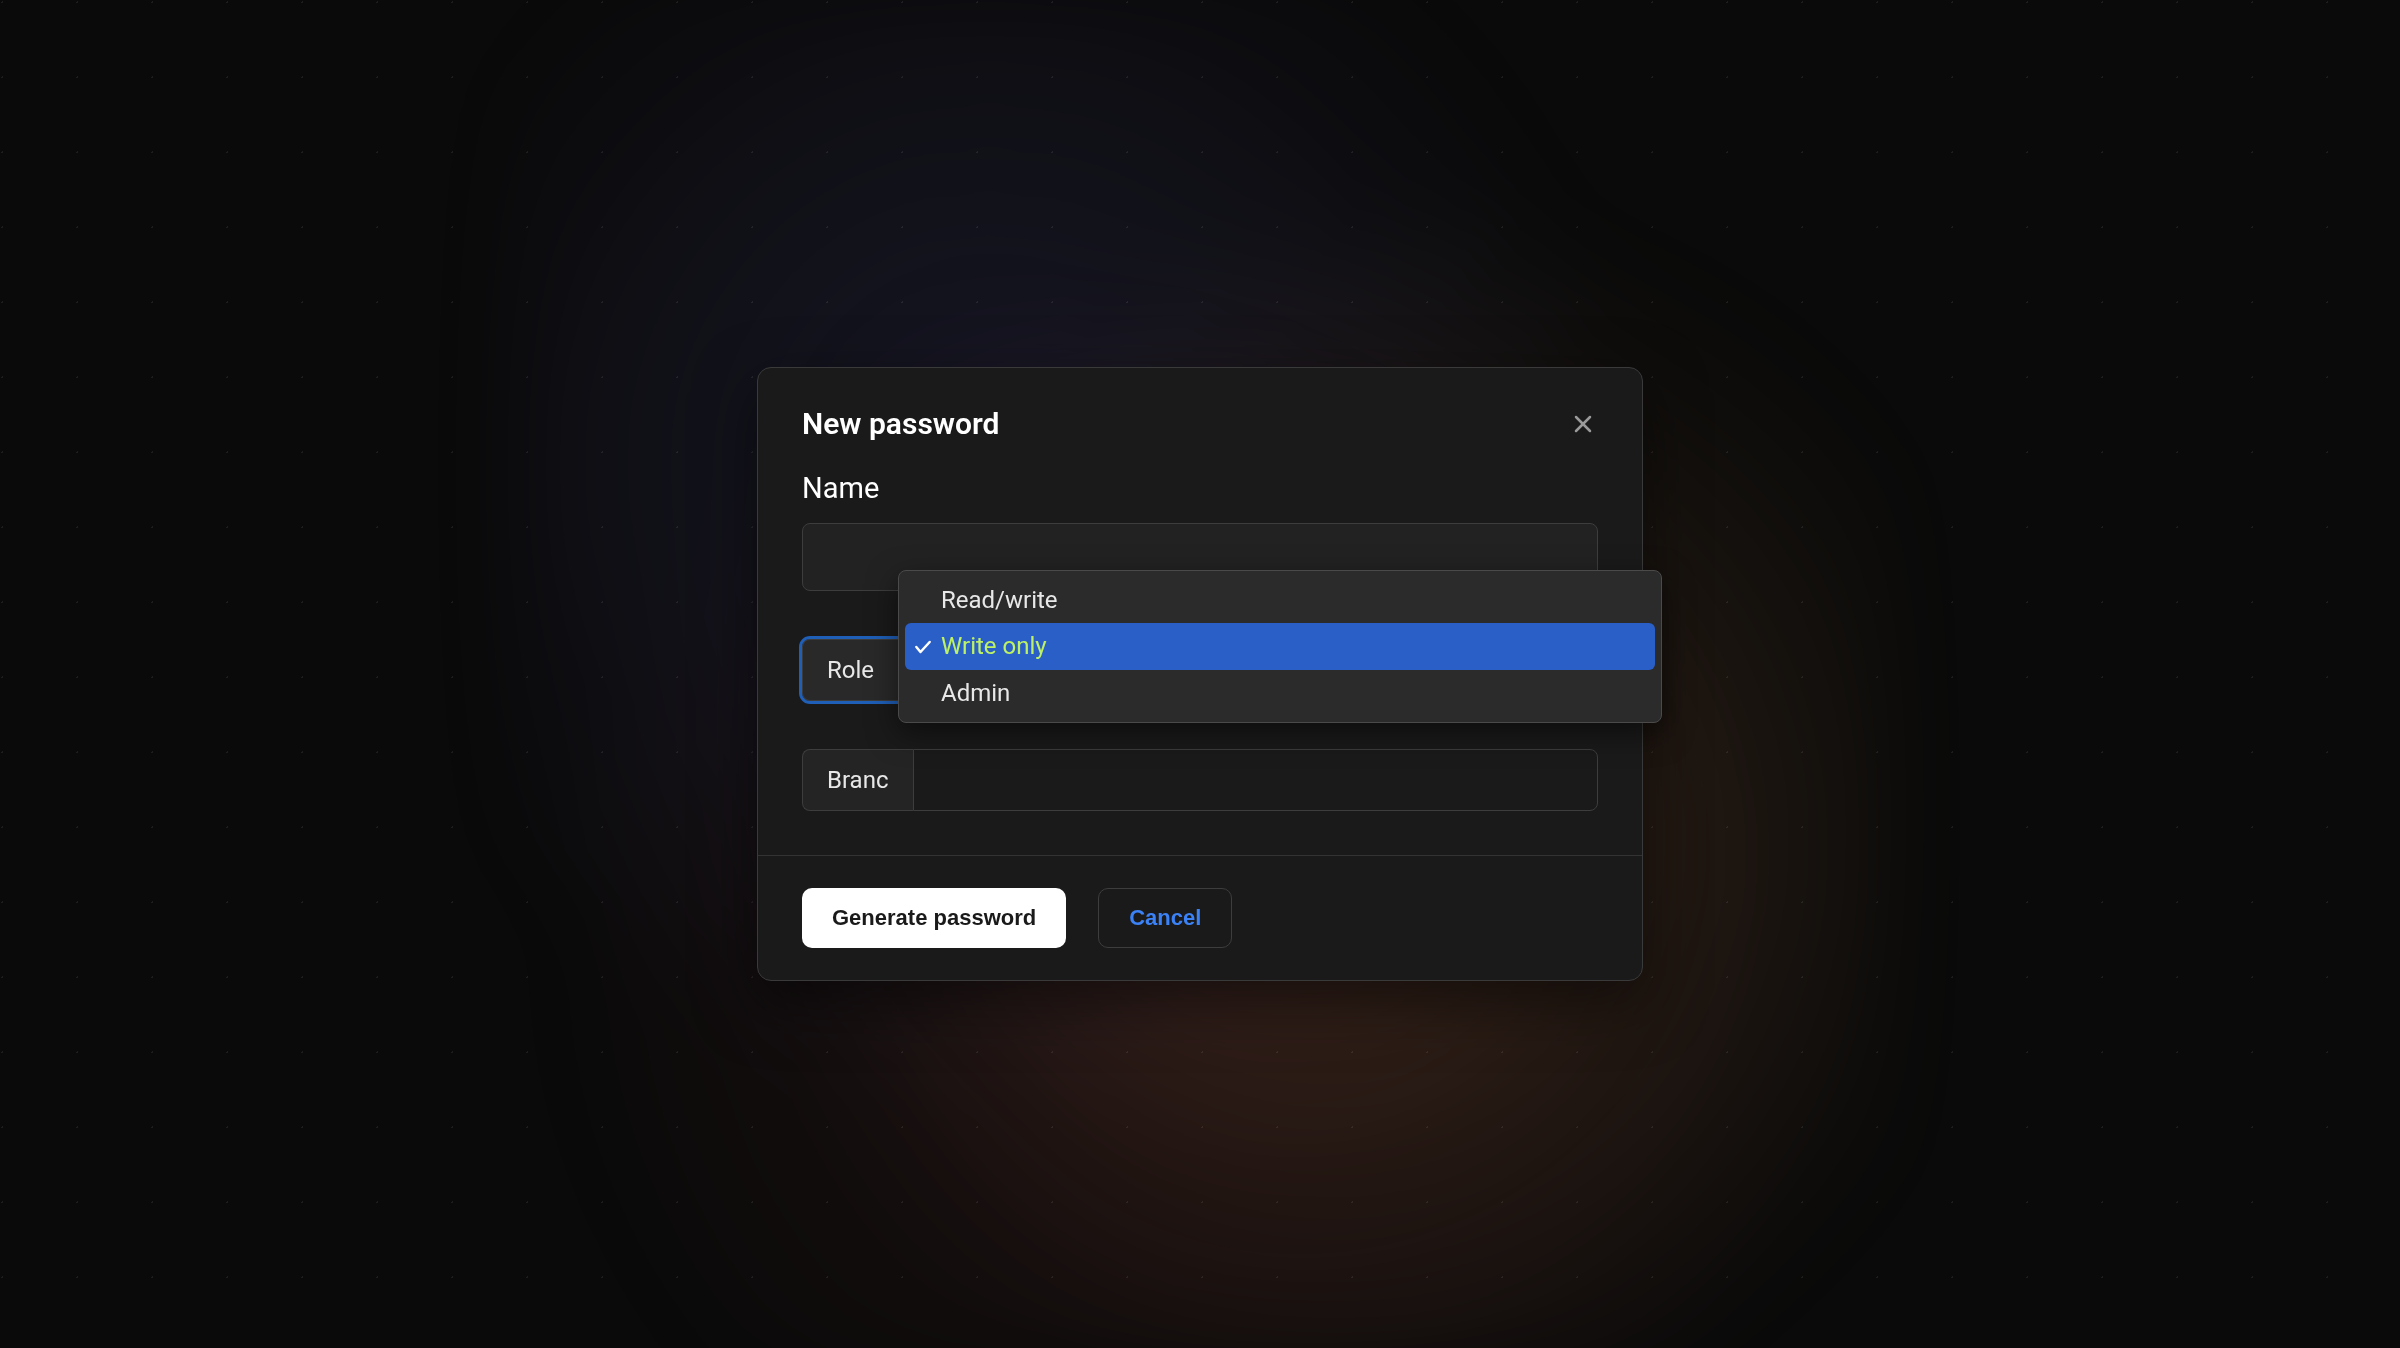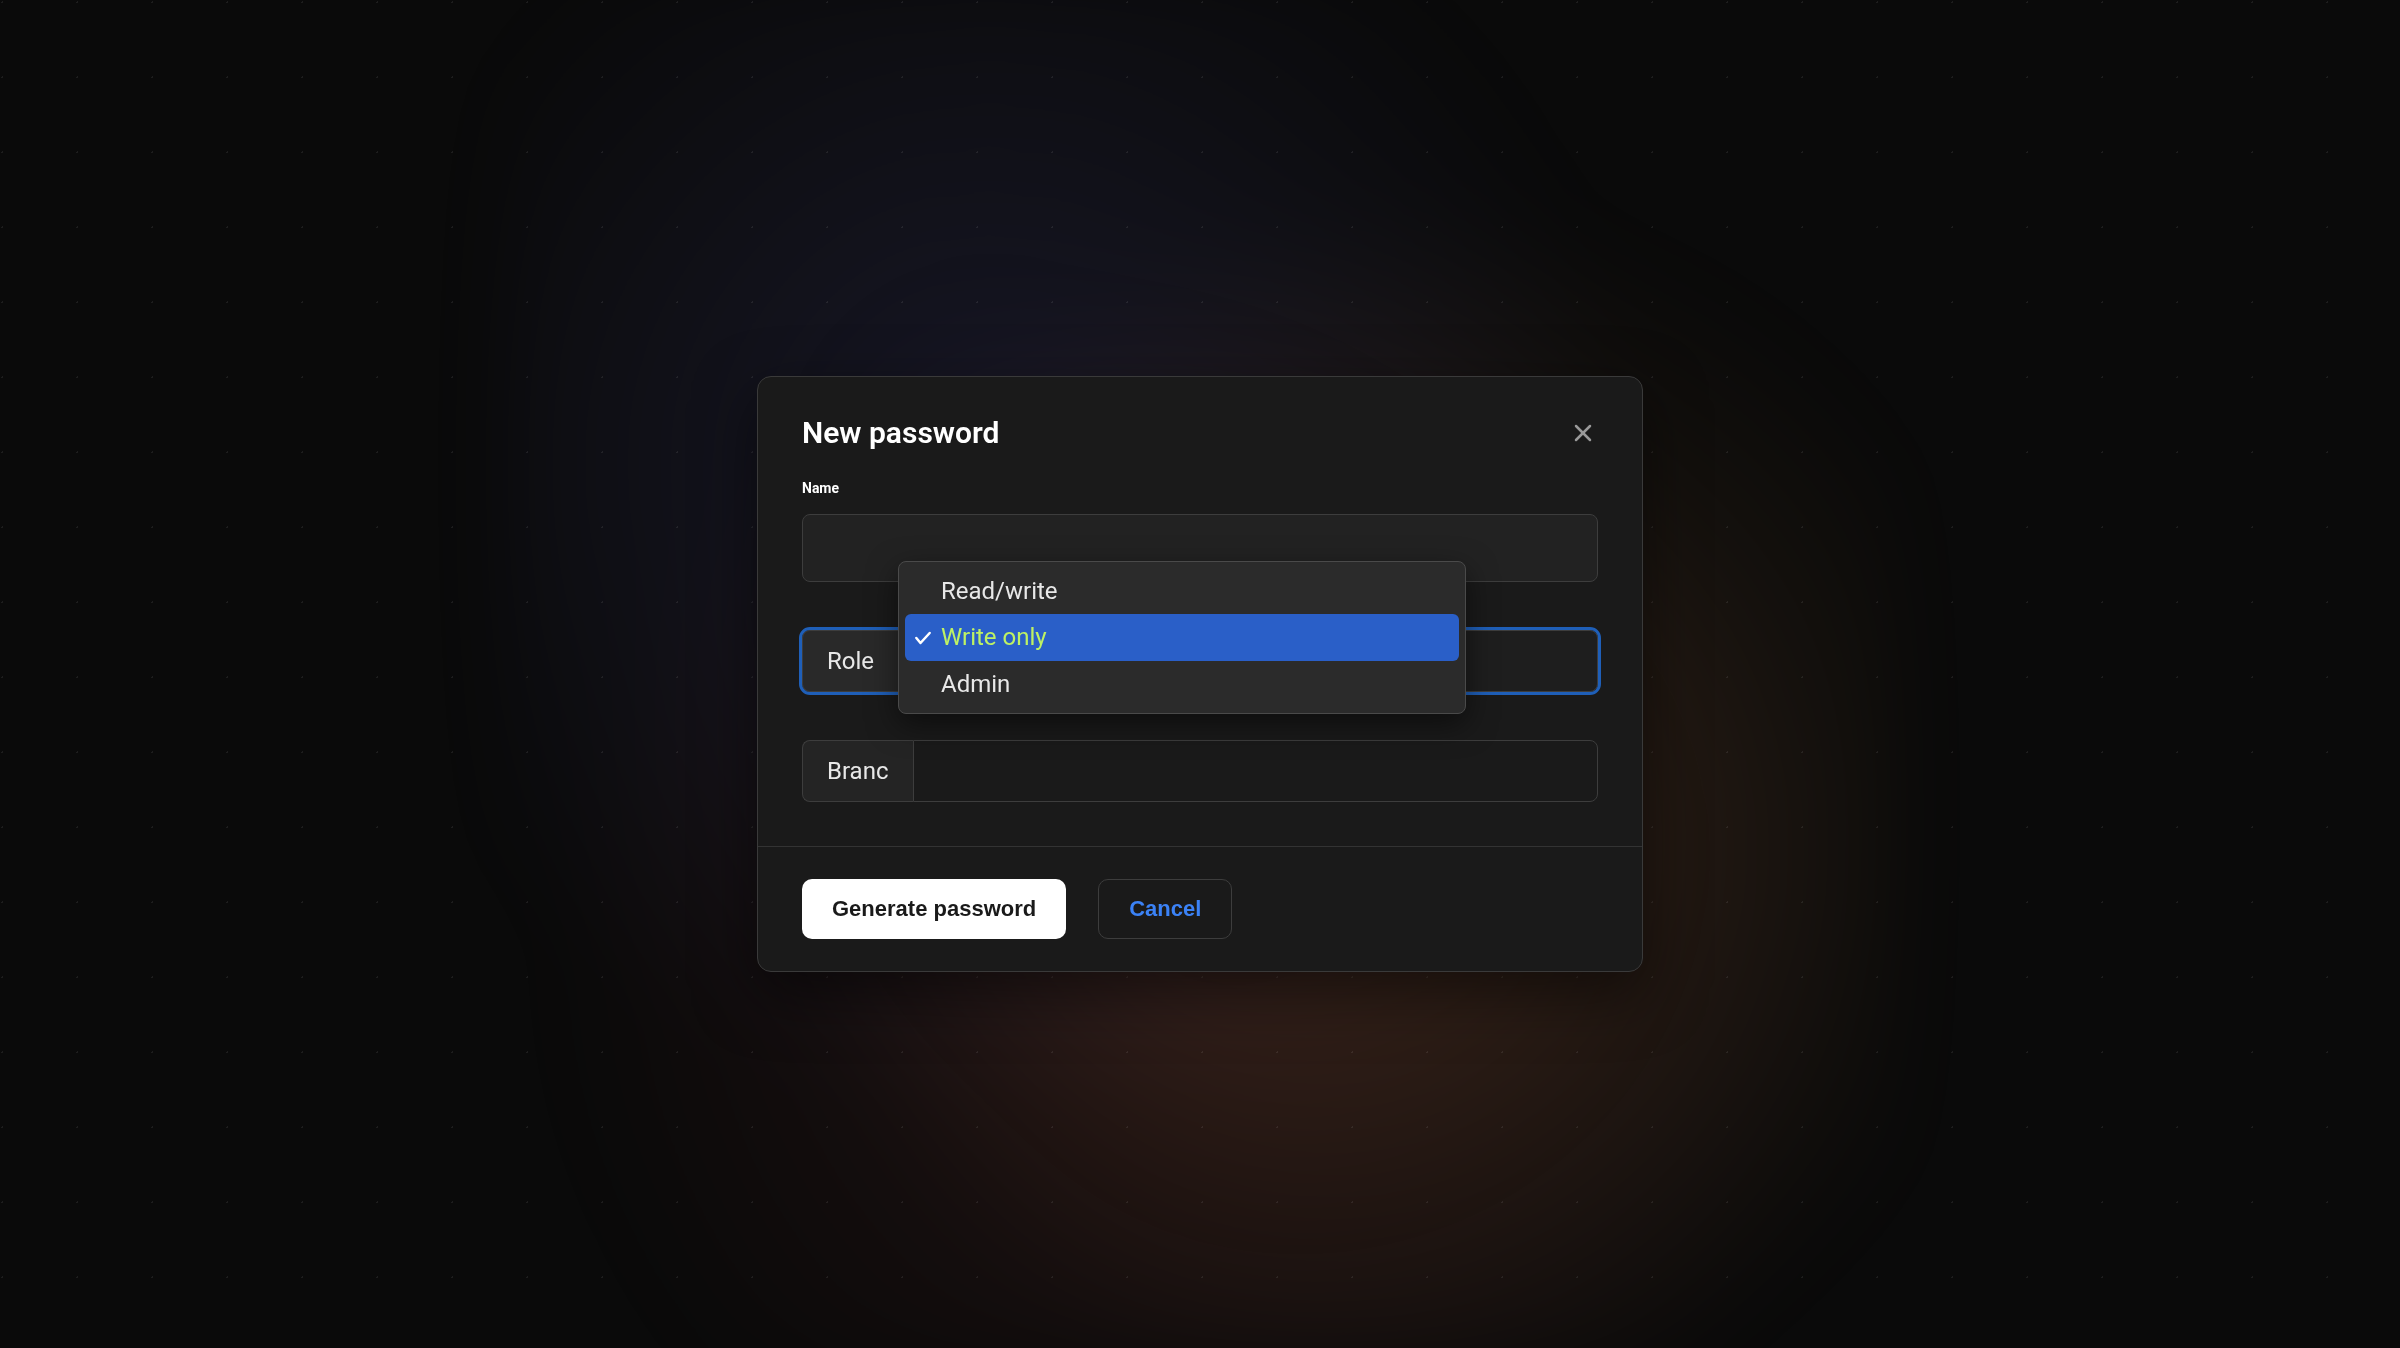--- a/index.html
+++ b/index.html
@@ -81,22 +81,22 @@
       width: 24px;
       height: 24px;
     }
 
     .dialog-body {
       padding: 0 44px 44px 44px;
     }
 
     .form-label {
       color: #ffffff;
-      font-size: 14px;
-      font-weight: 700;
+      font-size: 29px;
+      font-weight: 400;
       margin-bottom: 18px;
       display: block;
     }
 
     .text-input {
       width: 100%;
       height: 68px;
       background: #222222;
       border: 1px solid #3d3d3d;
       border-radius: 8px;
@@ -162,21 +162,21 @@
     }
 
     .field-row-plain .field-select {
       background: #1a1a1a;
     }
 
     .dropdown-panel {
       position: absolute;
       top: -69px;
       left: 96px;
-      width: 568px;
+      width: 764px;
       background: #2b2b2b;
       border: 1px solid #4a4a4a;
       border-radius: 8px;
       padding: 6px;
       z-index: 100;
       box-shadow: 0 10px 30px rgba(0,0,0,0.5);
     }
 
     .dropdown-item {
       padding: 4px 36px;

